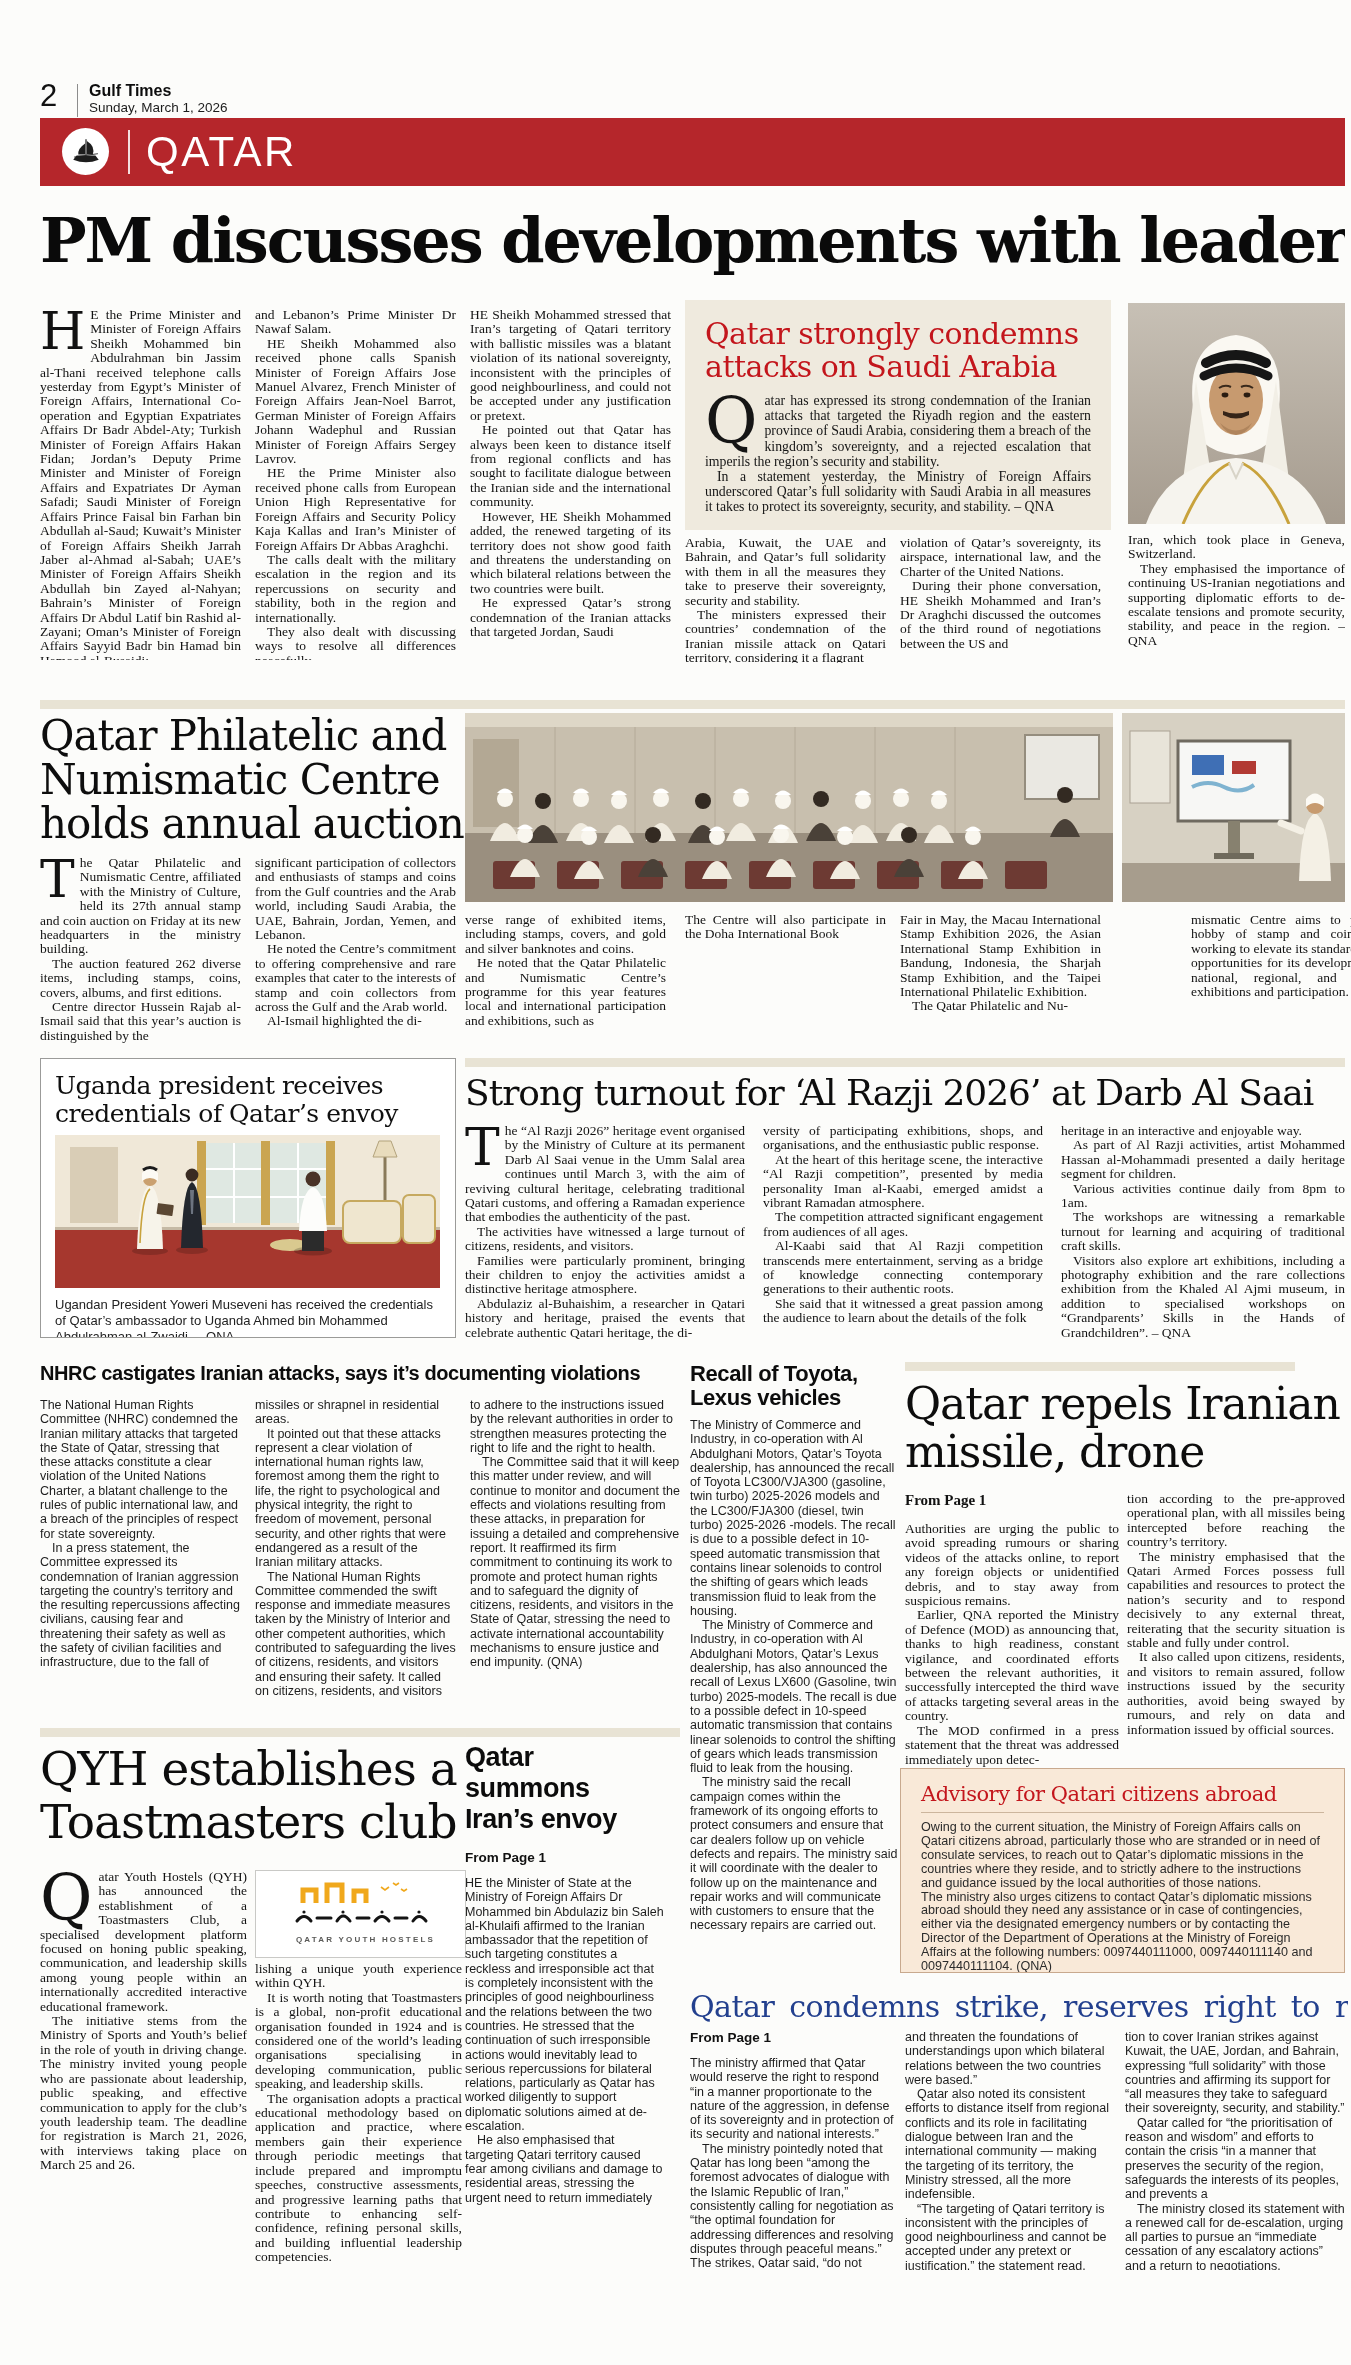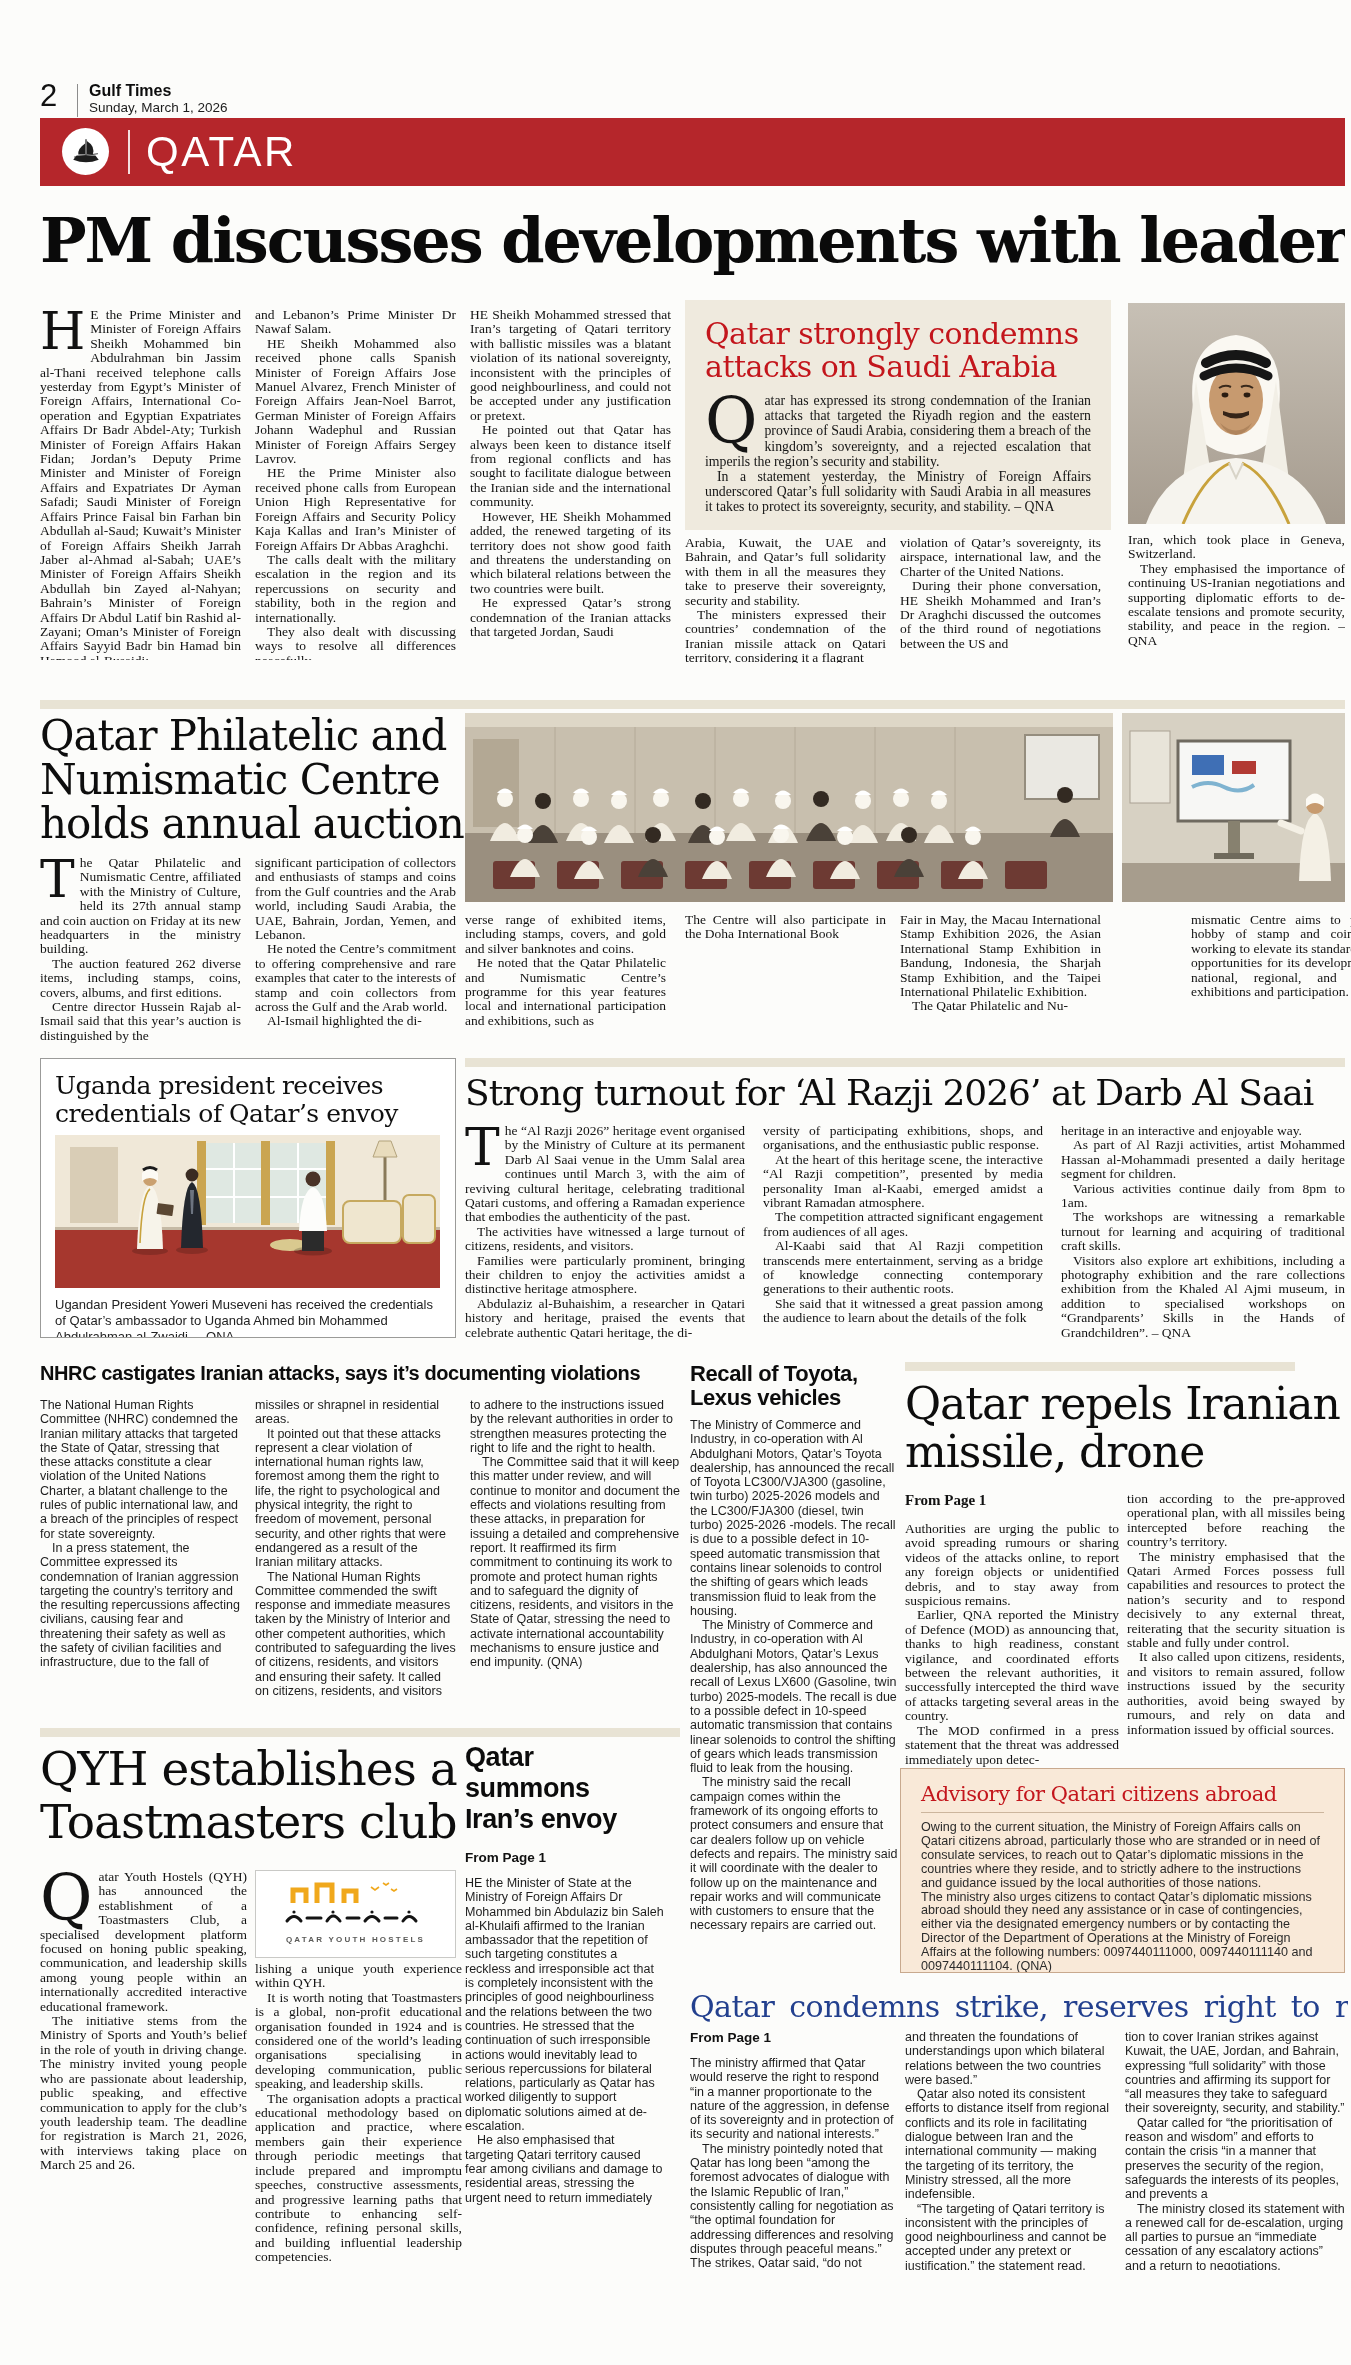--- a/index.html
+++ b/index.html
@@ -49,21 +49,21 @@
   #saudi-body{font-family:"Liberation Serif",serif;font-size:13.8px;line-height:15.2px;text-align:justify;color:#151515;}
   #uganda-box{border:1px solid #9b9b99;background:#fff;padding:13px 14px;}
   #uganda-title{font-size:25px;line-height:27.5px;}
   #uganda-caption{font-size:13px;line-height:16px;color:#222;margin-top:9px;}
   #advisory-box{background:#f9e9d8;border:1px solid #c8a98e;padding:13px 20px 10px;}
   #advisory-title{font-size:21px;margin-bottom:6px;}
   #advisory-rule{border:none;border-top:1px solid #ccb59d;margin:0 0 8px 0;}
   #advisory-body{font-size:12.6px;line-height:13.9px;color:#2b2b2b;}
   #advisory-body p + p{text-indent:0;}
   
-  #qyh-logo{border:1px solid #c9c9c6;background:#fff;text-align:center;padding-top:6px;}
+  #qyh-logo{border:1px solid #c9c9c6;background:#fff;text-align:center;padding-top:6px;padding-left:10px;}
   #qyh-logo-latin{font-size:8px;letter-spacing:2.2px;color:#5a5a58;margin-top:2px;font-weight:bold;}
   .photo{display:block;}
 </style>
 </head>
 <body>
 
 <div id="page">
 
   <div class="abs" id="pagenum" style="left:40px;top:78px;width:34px;height:38px;">2</div>
   <div class="abs" id="mast-rule" style="left:77px;top:84px;width:1px;height:33px;"></div>

